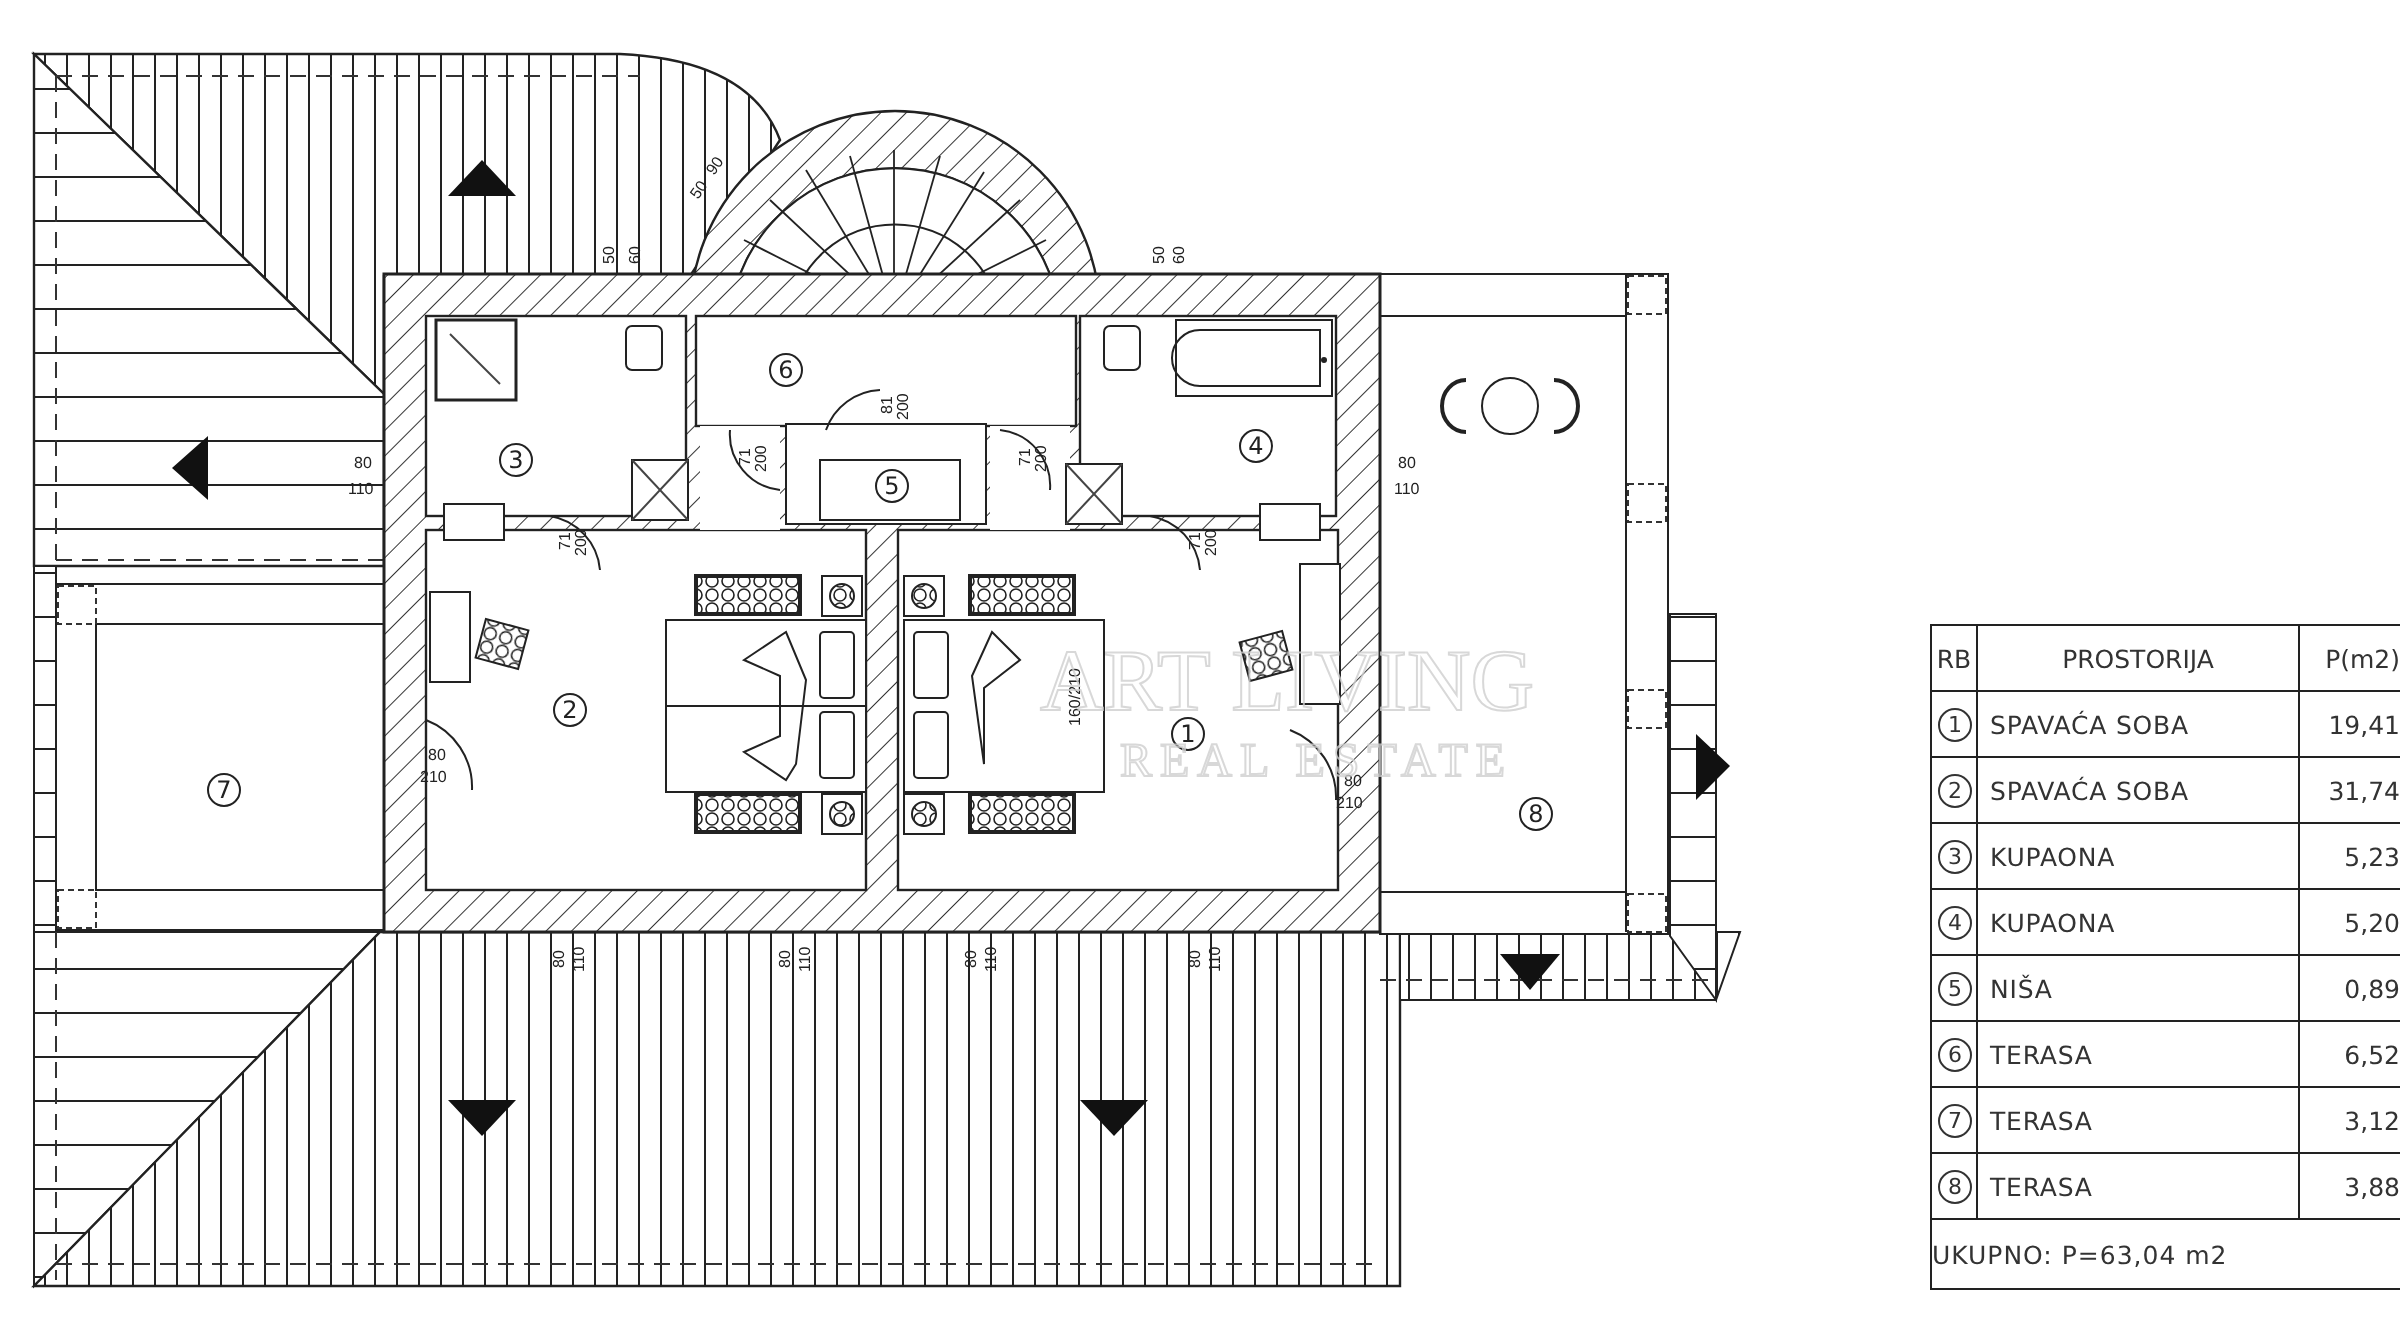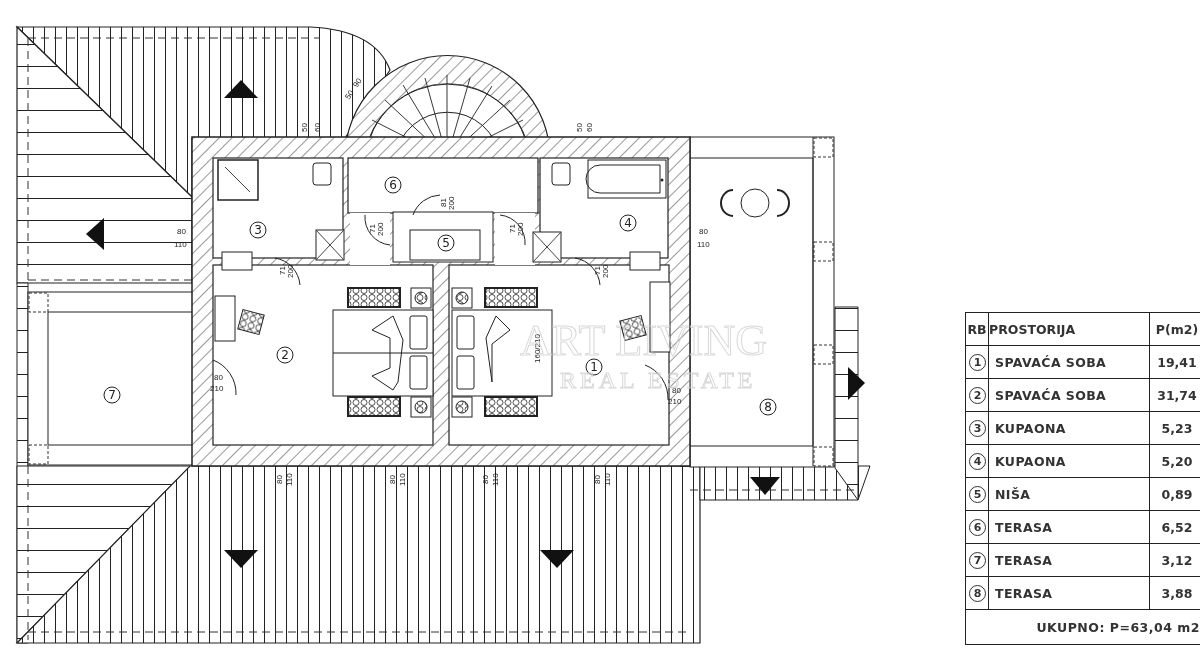--- a/index.html
+++ b/index.html
@@ -2,27 +2,27 @@
 <html><head>
 <meta charset="utf-8">
 <style>
   html,body{margin:0;padding:0;background:#fff;}
   body{width:1200px;height:671px;position:relative;overflow:hidden;font-family:"Liberation Sans",sans-serif;color:#111;}
   #plan{position:absolute;left:0;top:0;width:940px;height:671px;}
   .lbl{font-family:"DejaVu Sans",sans-serif;font-size:12px;fill:#222;}
   .dim{font-family:"Liberation Sans",sans-serif;font-size:8px;fill:#222;}
   .wm{font-family:"Liberation Serif",serif;fill:none;stroke:#cfcfcf;stroke-width:1;opacity:.8}
   #room-table{position:absolute;left:965px;top:312px;width:236px;border-collapse:collapse;font-family:"DejaVu Sans",sans-serif;font-size:12.5px;color:#333;}
-  #room-table td,#room-table th{border:1.3px solid #222;padding:0;height:32px;font-weight:bold;}
-  #room-table th{text-align:left}
+  #room-table td,#room-table th{border:1.3px solid #222;padding:0;height:32px;font-weight:normal;}
+  #room-table th{text-align:center}
   #room-table .rb{width:22px;text-align:center}
-  #room-table .area{width:46px;padding-left:4px;text-align:center}
+  #room-table .area{width:46px;padding-left:4px;text-align:right}
   #room-table .name{padding-left:6px;letter-spacing:.4px}
   .circ{display:inline-block;width:15px;height:15px;border:1px solid #333;border-radius:50%;font-size:11px;line-height:15px;text-align:center;margin-left:1px}
-  #room-table .total td{text-align:right;letter-spacing:.5px;height:34px}
+  #room-table .total td{text-align:left;letter-spacing:.5px;height:34px}
 </style>
 </head>
 <body>
 
 <svg id="plan" viewBox="0 0 940 671" xmlns="http://www.w3.org/2000/svg">
   <defs>
     <pattern id="hatch" patternUnits="userSpaceOnUse" width="9" height="9" patternTransform="rotate(45)">
       <rect width="9" height="9" fill="#fff"></rect>
       <line x1="0" y1="0" x2="0" y2="9" stroke="#333" stroke-width="1"></line>
     </pattern>

